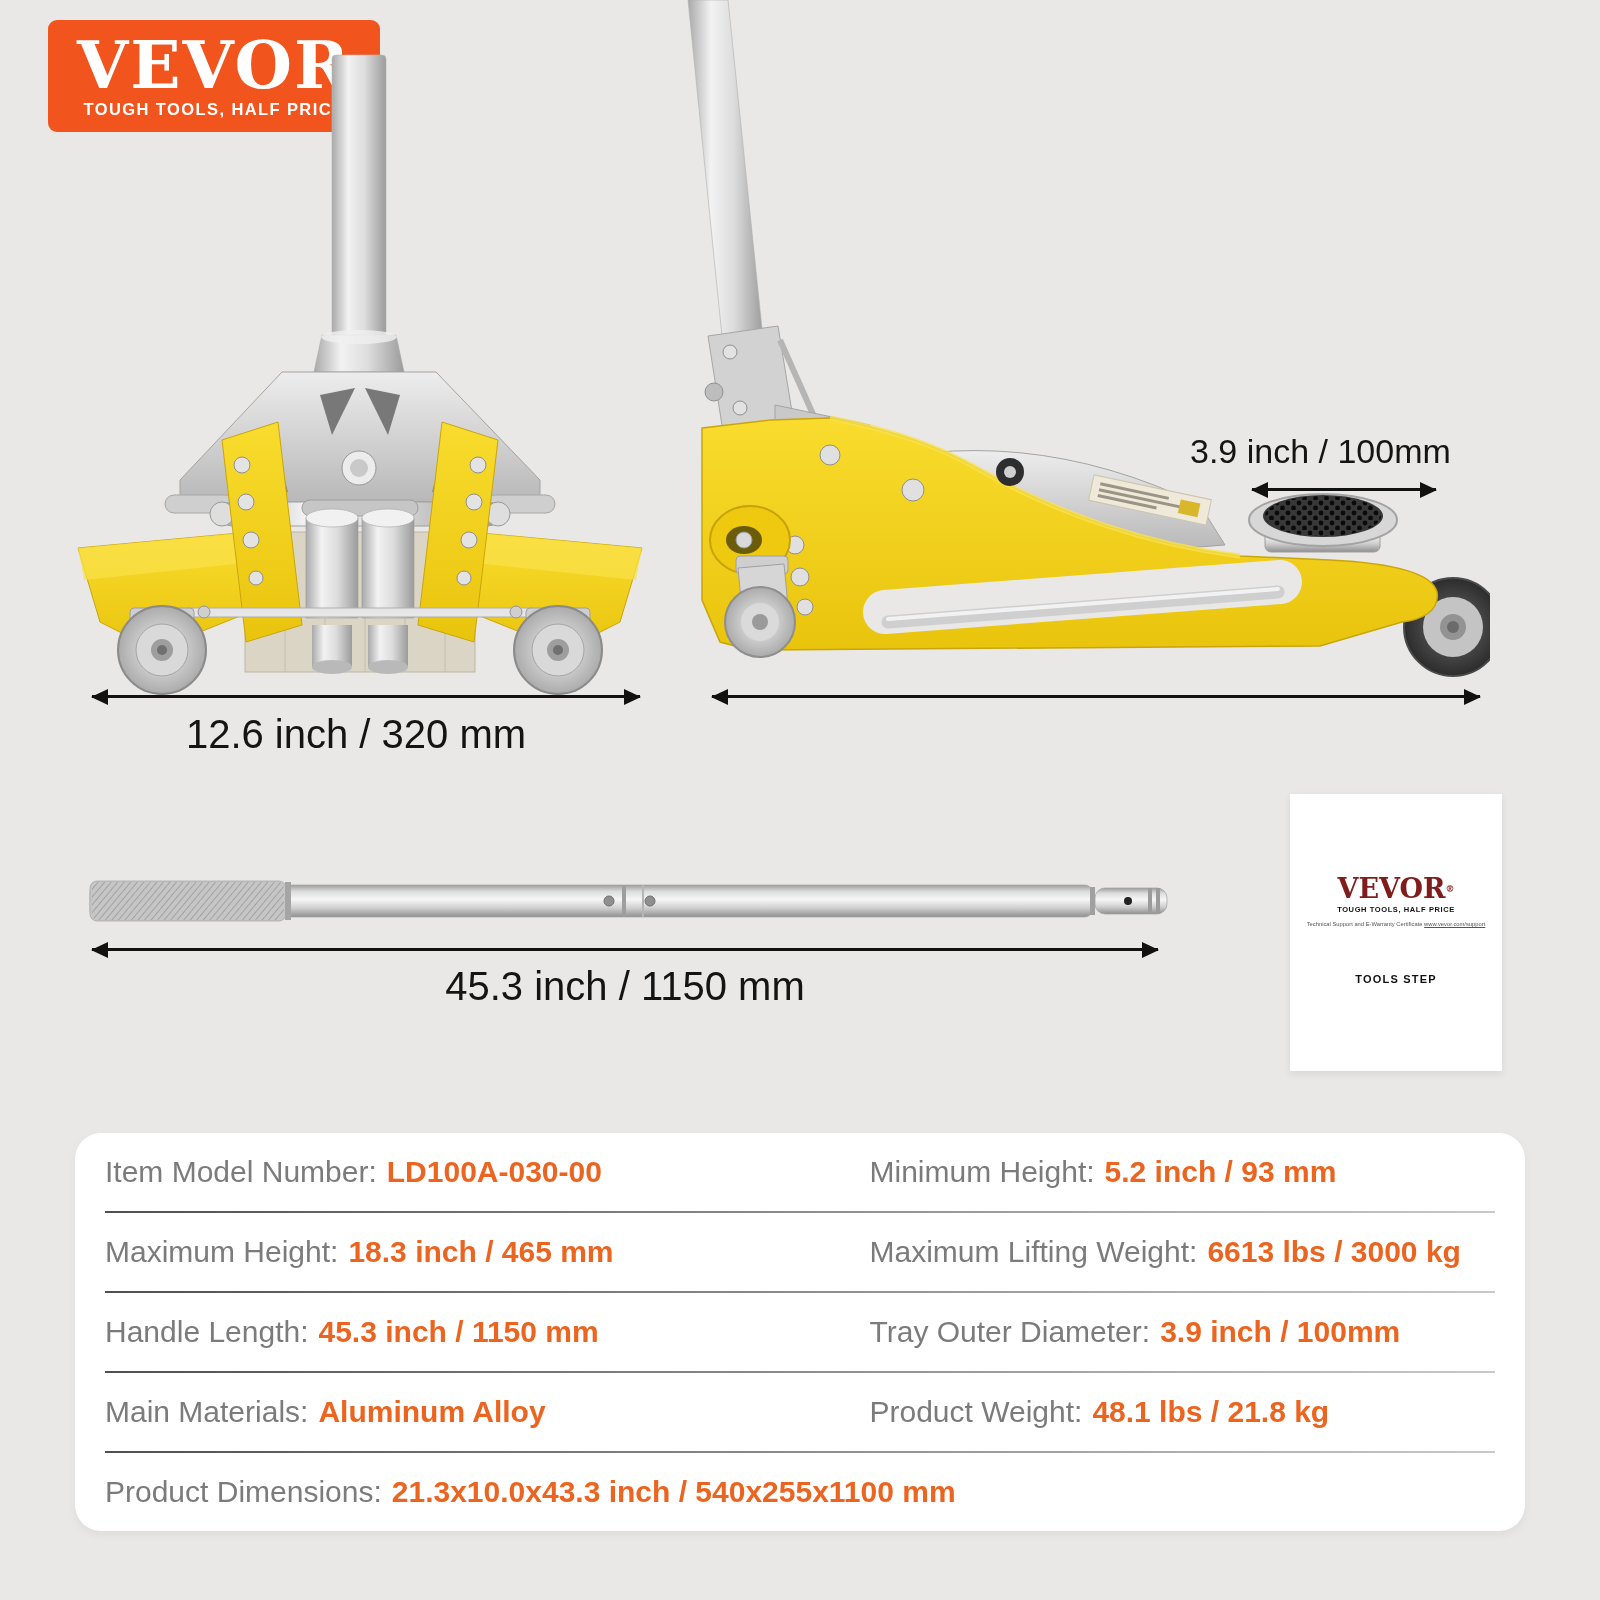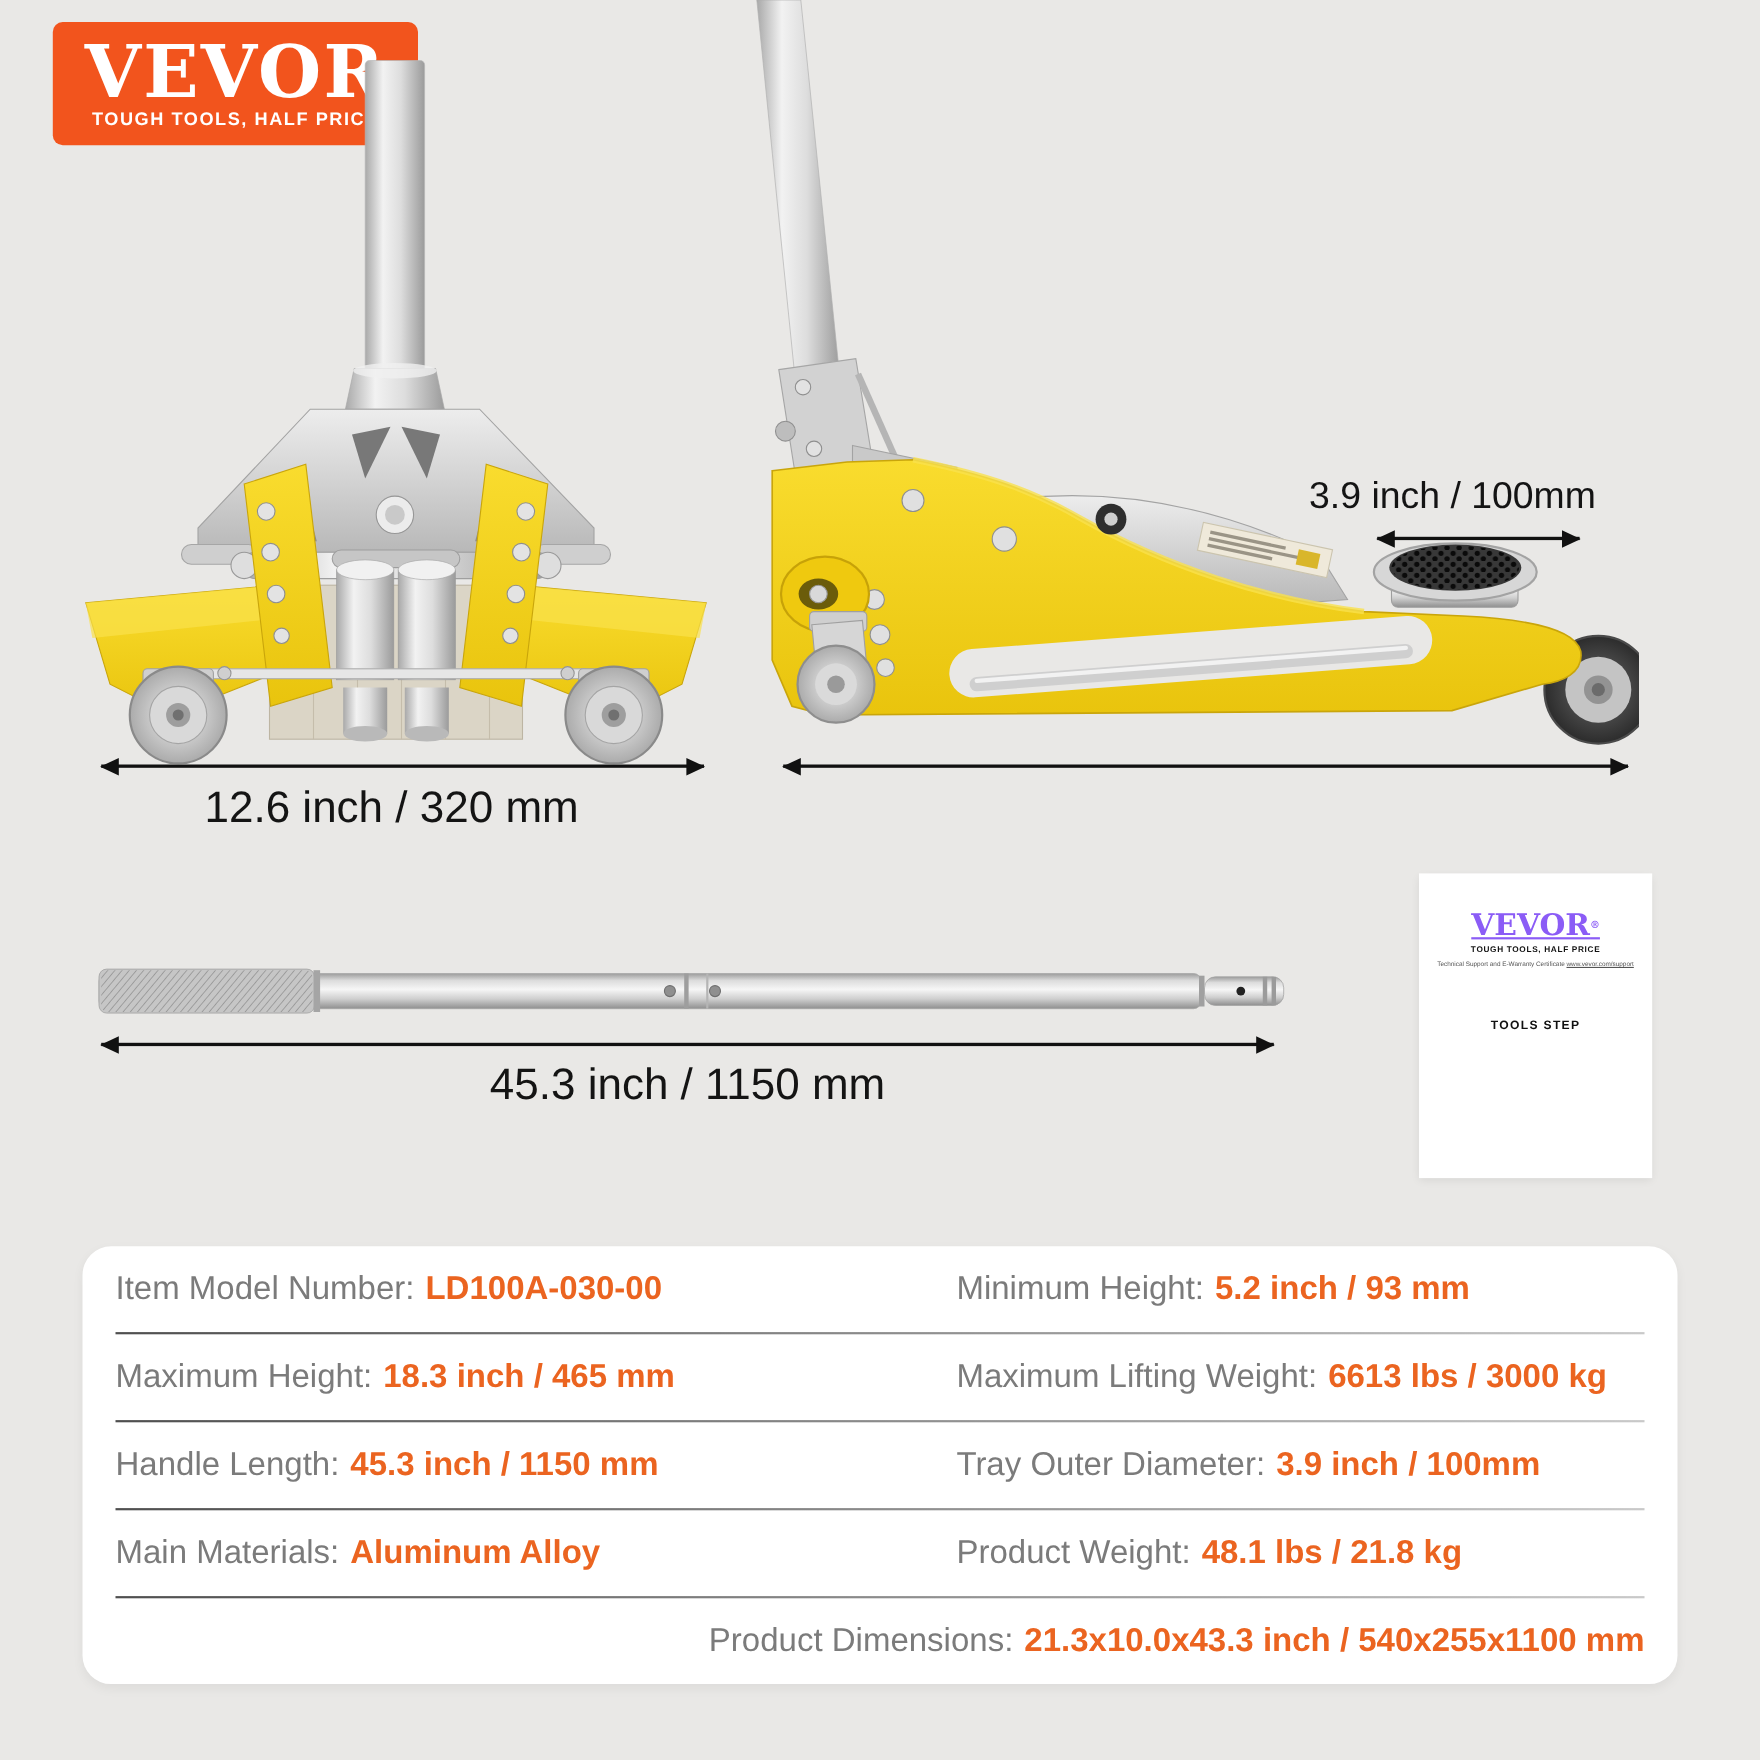--- a/index.html
+++ b/index.html
@@ -17,31 +17,31 @@
   .dim-label.small{font-size:34px;}
   .dim-arrow{position:absolute;height:3px;background:#111;}
   .dim-arrow::before,.dim-arrow::after{content:"";position:absolute;top:-6.5px;width:0;height:0;
     border-top:8px solid transparent;border-bottom:8px solid transparent;}
   .dim-arrow::before{left:-1px;border-right:17px solid #111;}
   .dim-arrow::after{right:-1px;border-left:17px solid #111;}
 
   
   .manual-card{position:absolute;left:1290px;top:794px;width:212px;height:277px;background:#fff;
     box-shadow:0 3px 8px rgba(0,0,0,0.08);display:flex;flex-direction:column;align-items:center;}
-  .manual-card .m-brand{margin-top:35px;font-family:"DejaVu Serif",serif;font-weight:bold;font-size:27px;line-height:26px;color:#8b5cf6;text-decoration:underline;}
+  .manual-card .m-brand{margin-top:82px;font-family:"DejaVu Serif",serif;font-weight:bold;font-size:27px;line-height:26px;color:#7f1d1d;}
   .manual-card .m-reg{font-size:9px;vertical-align:top;}
   .manual-card .m-tagline{font-size:7.5px;font-weight:bold;letter-spacing:0.6px;color:#111;margin-top:3px;}
   .manual-card .m-support{font-size:5.8px;color:#555;margin-top:7px;white-space:nowrap;}
   .manual-card .m-support .m-link{text-decoration:underline;}
   .manual-card .m-title{font-size:11px;font-weight:bold;letter-spacing:1.2px;color:#111;margin-top:46px;}
 
   
   .spec-card{position:absolute;left:75px;top:1133px;width:1450px;height:398px;background:#fff;border-radius:26px;
     box-shadow:0 4px 10px rgba(0,0,0,0.05);display:flex;flex-direction:column;}
-  .spec-row{flex:1;display:flex;align-items:center;padding:10px 30px;justify-content:flex-end;}
+  .spec-row{flex:1;display:flex;align-items:center;padding:10px 30px;}
   .spec-cell{white-space:nowrap;font-size:30px;}
   .spec-cell.left{width:55%;}
   .spec-cell.right{flex:1;}
   .spec-label{color:#7b7b7b;}
   .spec-value{color:#EB6420;font-weight:bold;margin-left:10px;}
   .spec-divider{height:2px;margin:0 30px;background:linear-gradient(90deg,#4f4f4f,#c9c9c9);flex:0 0 auto;}
 
   svg{display:block;position:absolute;}
 </style>
 </head>

